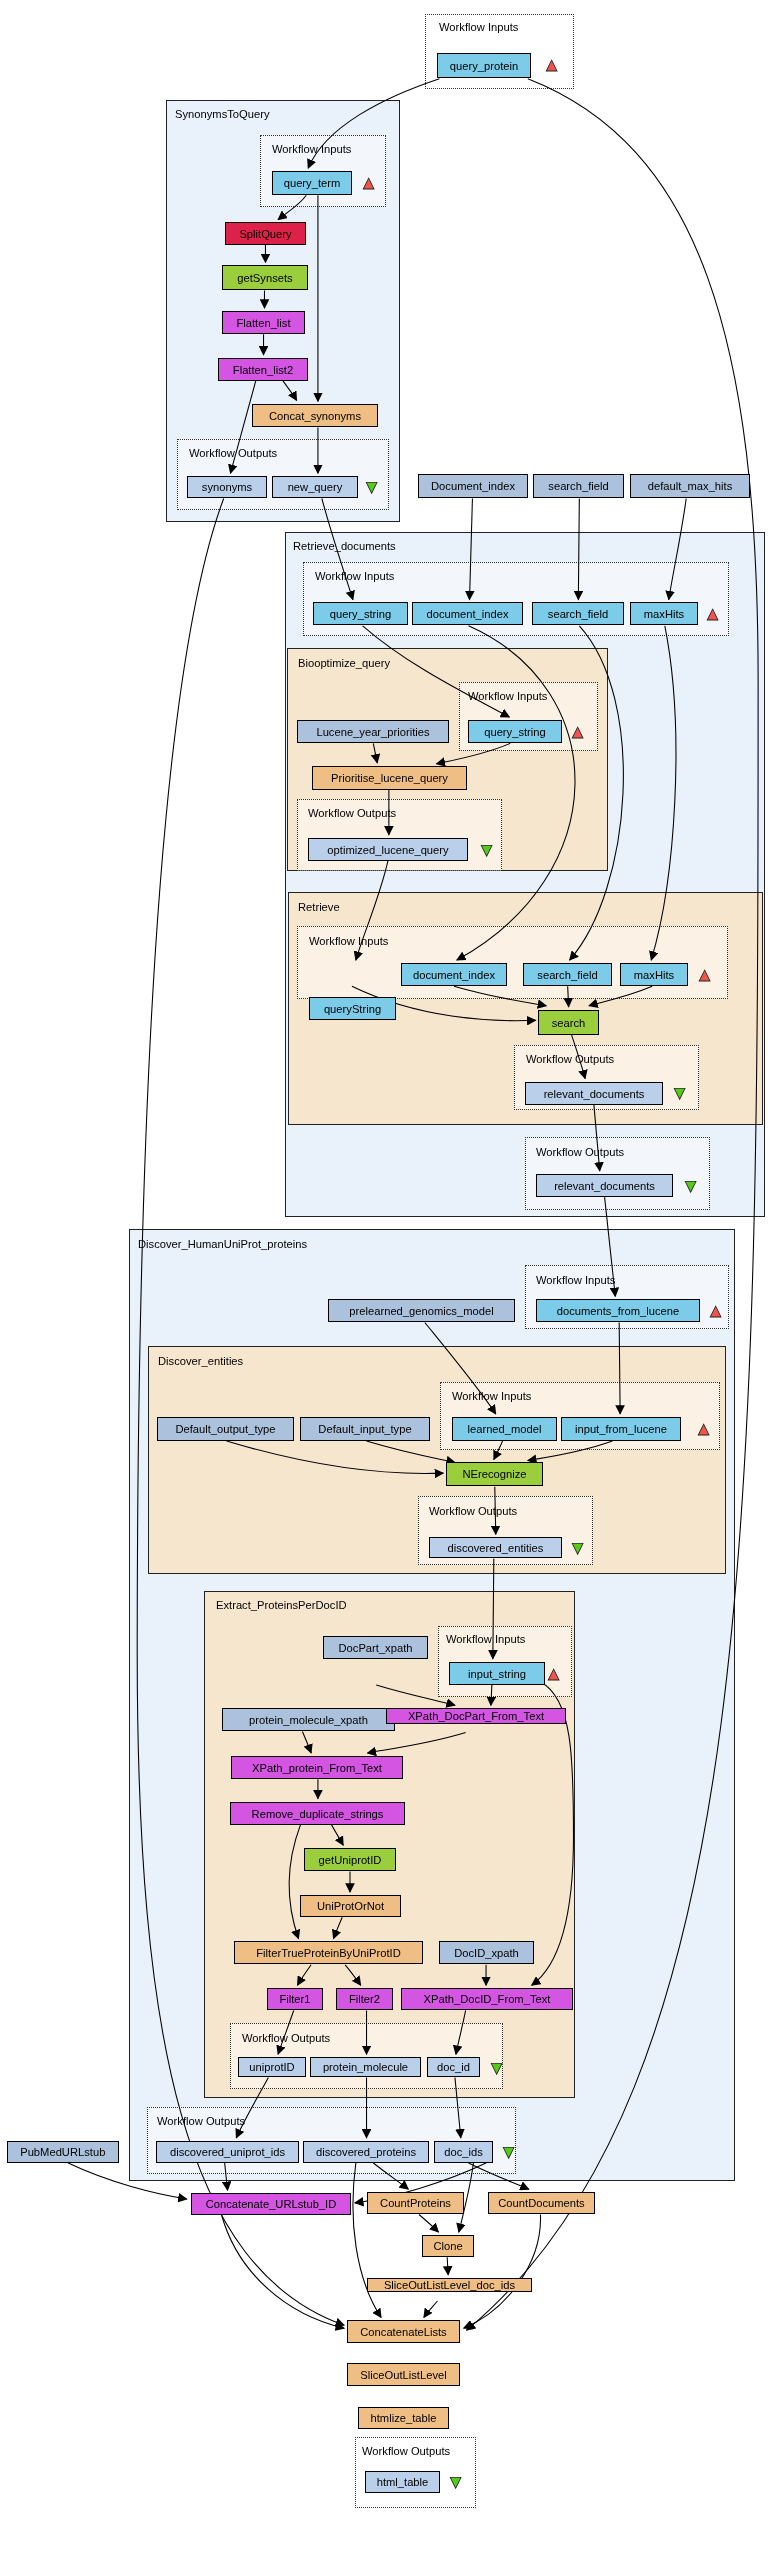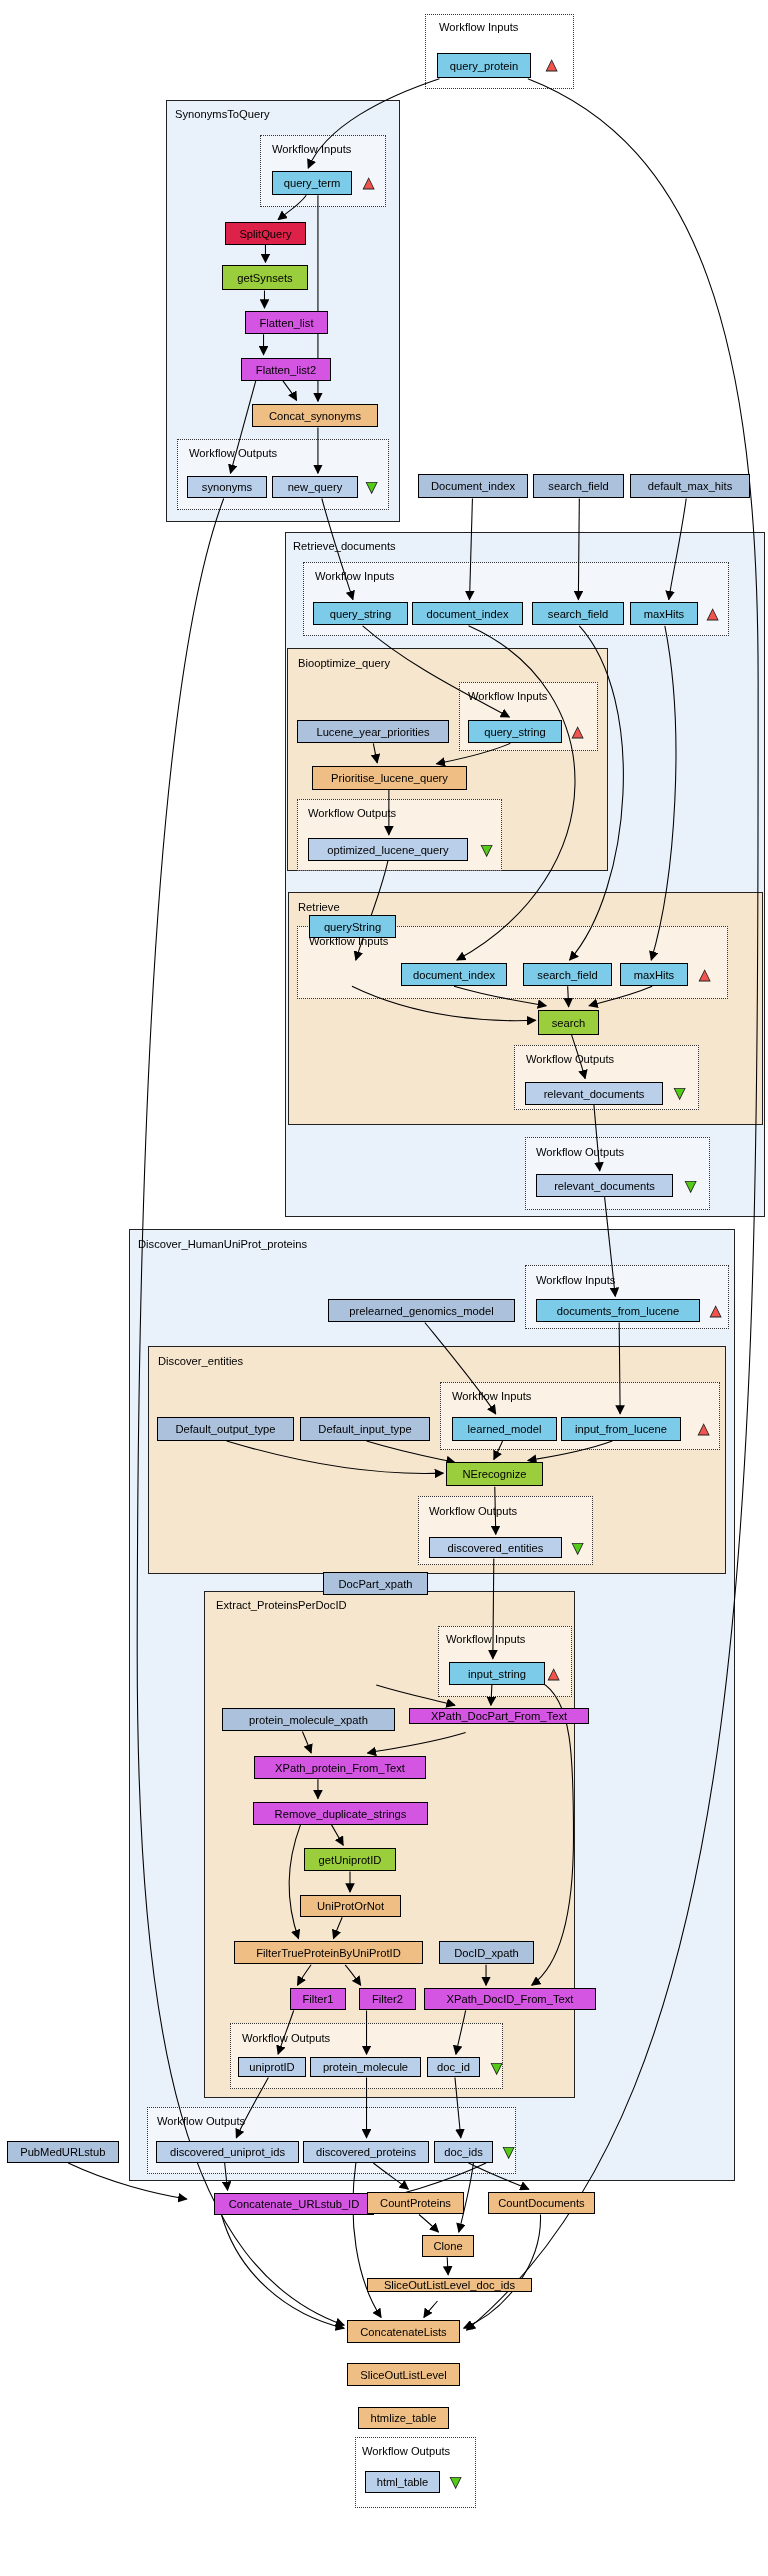--- a/index.html
+++ b/index.html
@@ -15,21 +15,21 @@
   .container-tan{position:absolute;background:var(--container-tan);border:1px solid #222;z-index:1;box-sizing:border-box;}
   .dotted{position:absolute;border:1px dotted #333;background:rgba(255,255,255,0.45);z-index:2;box-sizing:border-box;}
   .glabel{position:absolute;z-index:4;white-space:nowrap;}
   .n{position:absolute;border:1px solid #000;display:flex;align-items:center;justify-content:center;
      white-space:nowrap;z-index:4;box-sizing:border-box;overflow:hidden;}
   .in{background:var(--input-port);}
   .out{background:var(--output-port);text-align:right;}
   .c{background:var(--constant);}
   .g{background:var(--service-green);}
   .r{background:var(--service-red);}
-  .m{background:var(--service-magenta);margin-left:23px;}
+  .m{background:var(--service-magenta);}
   .b{background:var(--service-beanshell);}
   .tri{position:absolute;z-index:4;width:21.4px;height:21.4px;font-size:18.5px;line-height:21.4px;text-align:center;
        -webkit-text-stroke:0.8px #222;}
   .tri-red{color:var(--input-triangle-color);}
   .tri-green{color:var(--output-triangle-color);}
   #edges{position:absolute;left:0;top:0;z-index:3;pointer-events:none;}
 </style>
 </head>
 <body>
 
@@ -108,21 +108,21 @@
   <div class="n in" style="left:630px;top:602px;width:68px;height:23px">maxHits</div>
   <span class="tri tri-red" style="left:702px;top:603px">▲</span>
 
   <div class="n c" style="left:297px;top:720px;width:152px;height:23px">Lucene_year_priorities</div>
   <div class="n in" style="left:468px;top:720px;width:94px;height:23px">query_string</div>
   <span class="tri tri-red" style="left:567px;top:721px">▲</span>
   <div class="n b" style="left:312px;top:766px;width:155px;height:24px">Prioritise_lucene_query</div>
   <div class="n out" style="left:308px;top:838px;width:160px;height:23px">optimized_lucene_query</div>
   <span class="tri tri-green" style="left:476px;top:839px">▼</span>
 
-  <div class="n in" style="left:309px;top:915px;width:87px;height:23px">queryString</div>
+  <div class="n in" style="left:309px;top:997px;width:87px;height:23px">queryString</div>
   <div class="n in" style="left:401px;top:963px;width:106px;height:23px">document_index</div>
   <div class="n in" style="left:523px;top:963px;width:89px;height:23px">search_field</div>
   <div class="n in" style="left:620px;top:963px;width:68px;height:23px">maxHits</div>
   <span class="tri tri-red" style="left:694px;top:964px">▲</span>
   <div class="n g" style="left:538px;top:1010px;width:61px;height:25px">search</div>
   <div class="n out" style="left:525px;top:1082px;width:138px;height:23px">relevant_documents</div>
   <span class="tri tri-green" style="left:669px;top:1082px">▼</span>
 
   <div class="n out" style="left:536px;top:1174px;width:137px;height:23px">relevant_documents</div>
   <span class="tri tri-green" style="left:680px;top:1175px">▼</span>
@@ -135,21 +135,21 @@
   <div class="n in" style="left:561px;top:1417px;width:120px;height:24px">input_from_lucene</div>
   <span class="tri tri-red" style="left:693px;top:1418px">▲</span>
   <div class="n c" style="left:157px;top:1417px;width:137px;height:24px">Default_output_type</div>
   <div class="n c" style="left:300px;top:1417px;width:130px;height:24px">Default_input_type</div>
   <div class="n g" style="left:446px;top:1462px;width:97px;height:24px">NErecognize</div>
   <div class="n out" style="left:429px;top:1537px;width:133px;height:21.4px">discovered_entities</div>
   <span class="tri tri-green" style="left:567px;top:1537px">▼</span>
 
   <div class="n in" style="left:449px;top:1662px;width:96px;height:23px">input_string</div>
   <span class="tri tri-red" style="left:543px;top:1663px">▲</span>
-  <div class="n c" style="left:323px;top:1572px;width:105px;height:23px">DocPart_xpath</div>
+  <div class="n c" style="left:323px;top:1636px;width:105px;height:23px">DocPart_xpath</div>
   <div class="n c" style="left:222px;top:1708px;width:173px;height:23px">protein_molecule_xpath</div>
   <div class="n m" style="left:386px;top:1708px;width:180px;height:16px">XPath_DocPart_From_Text</div>
   <div class="n m" style="left:231px;top:1756px;width:172px;height:23px">XPath_protein_From_Text</div>
   <div class="n m" style="left:230px;top:1802px;width:175px;height:23px">Remove_duplicate_strings</div>
   <div class="n g" style="left:304px;top:1848px;width:92px;height:23px">getUniprotID</div>
   <div class="n b" style="left:300px;top:1895px;width:101px;height:22.3px">UniProtOrNot</div>
   <div class="n b" style="left:234px;top:1941px;width:189px;height:23px">FilterTrueProteinByUniProtID</div>
   <div class="n c" style="left:439px;top:1941px;width:95px;height:23px">DocID_xpath</div>
   <div class="n m" style="left:267px;top:1988px;width:56px;height:22.3px">Filter1</div>
   <div class="n m" style="left:336px;top:1988px;width:57px;height:22.3px">Filter2</div>

